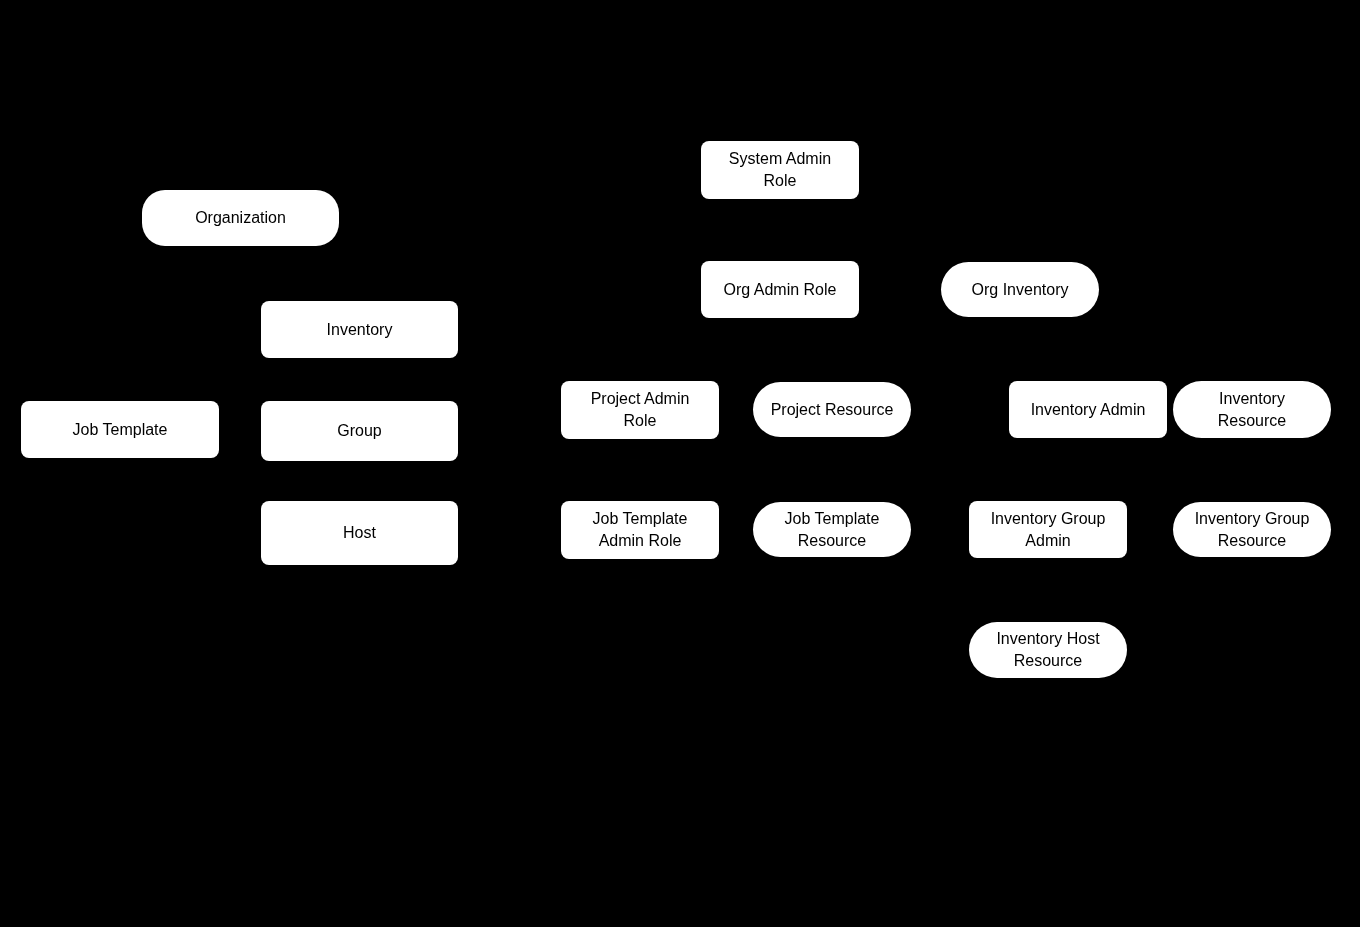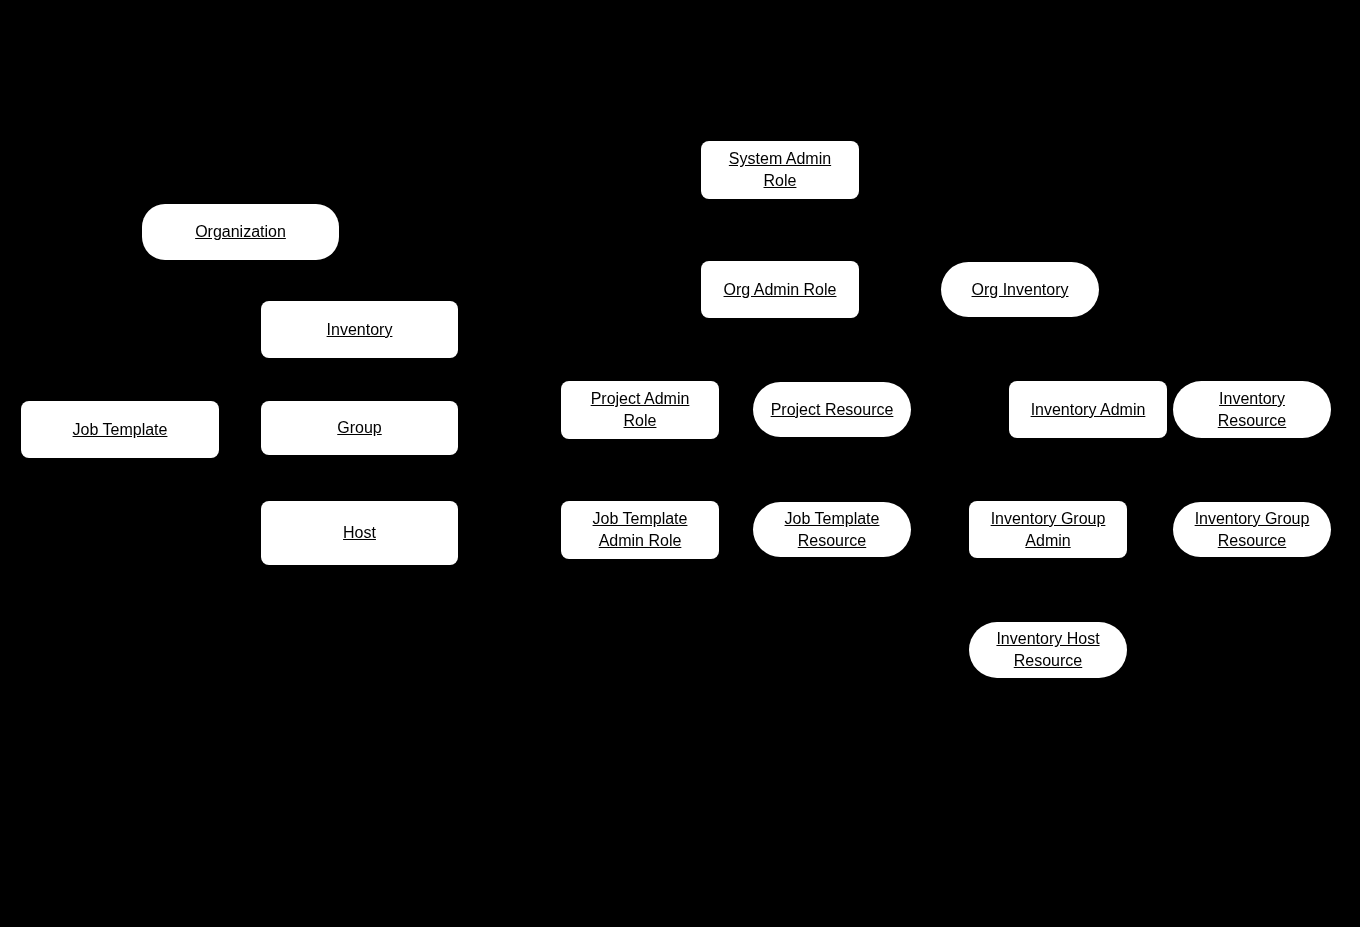--- a/index.html
+++ b/index.html
@@ -21,38 +21,37 @@
     color: #000000;
     display: flex;
     align-items: center;
     justify-content: center;
     text-align: center;
     font-size: 16px;
     line-height: 1.35;
     white-space: pre-line;
     box-sizing: border-box;
     padding: 2px 6px;
-    text-decoration: underline;
   }
   .rect { border-radius: 8px; }
   .stadium { border-radius: 999px; }
 </style>
 </head>
 <body>
 
 <div class="canvas">
 
-  <div class="node rect" style="left:142px; top:204px; width:197px; height:56px;border-radius:23px;">Organization</div>
+  <div class="node rect" style="left:142px; top:190px; width:197px; height:56px;border-radius:23px;">Organization</div>
 
 
   <div class="node rect" style="left:261px; top:301px; width:197px; height:57px;">Inventory</div>
 
   <div class="node rect" style="left:21px; top:401px; width:198px; height:57px;">Job Template</div>
 
-  <div class="node rect" style="left:261px; top:401px; width:197px; height:54px;">Group</div>
+  <div class="node rect" style="left:261px; top:401px; width:197px; height:60px;">Group</div>
 
   <div class="node rect" style="left:261px; top:501px; width:197px; height:64px;">Host</div>
 
   <div class="node rect" style="left:701px; top:141px; width:158px; height:58px;">System Admin
 Role</div>
 
   <div class="node rect" style="left:701px; top:261px; width:158px; height:57px;">Org Admin Role</div>
 
   <div class="node stadium" style="left:941px; top:262px; width:158px; height:55px;">Org Inventory</div>
 

